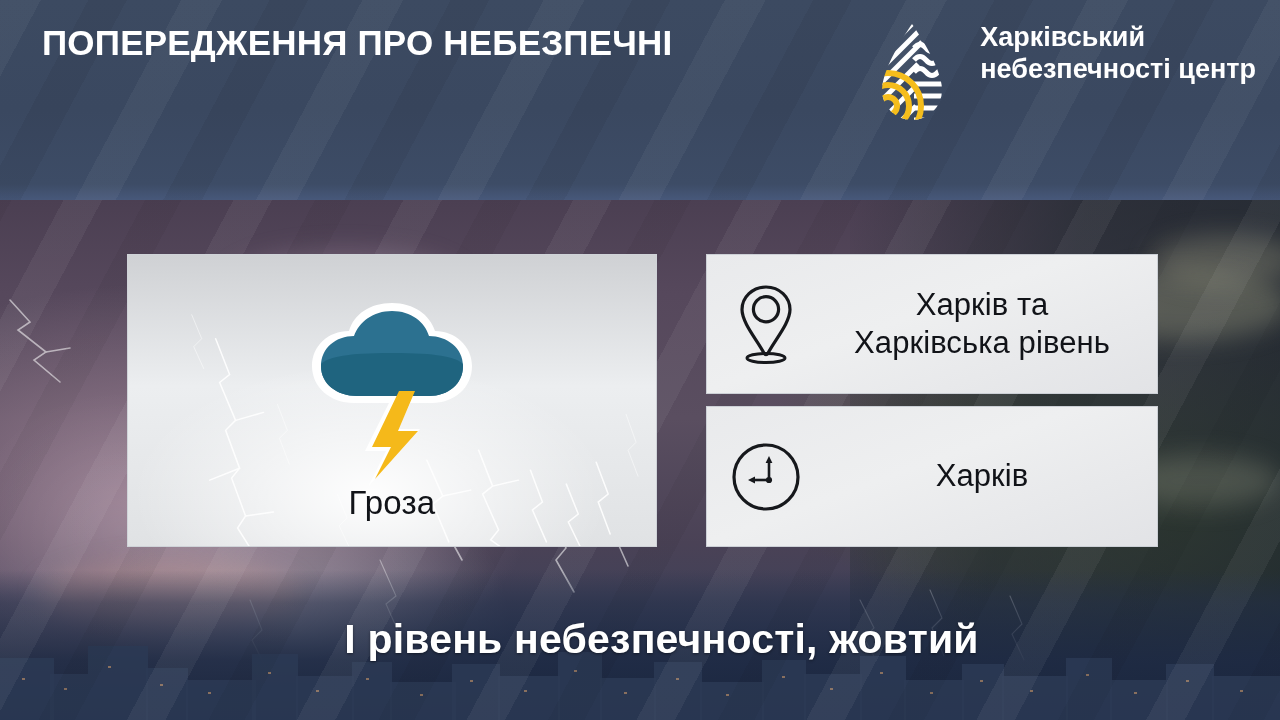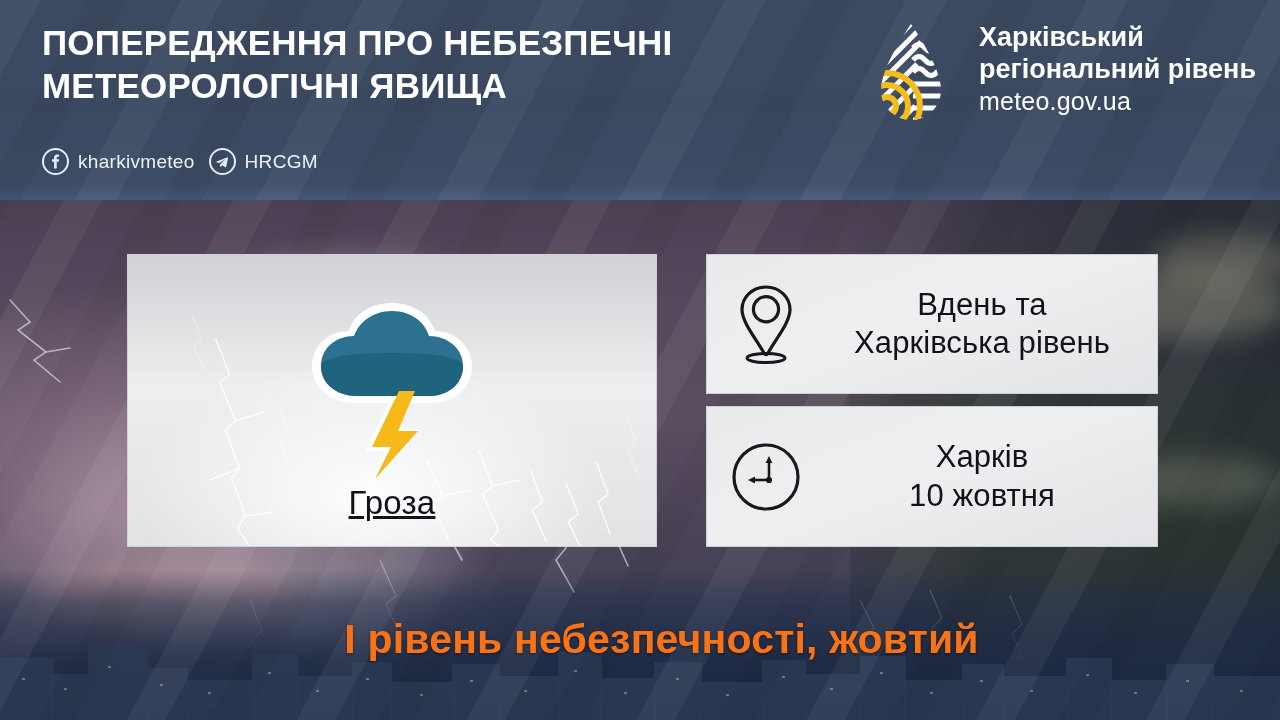--- a/index.html
+++ b/index.html
@@ -95,42 +95,42 @@
   .card-phenomenon {
     position:absolute; left:127px; top:254px; width:530px; height:293px;
     background:linear-gradient(150deg,#e8e9ea 0%, #eceded 35%, #e3e4e6 100%);
     border:1px solid #cfd3d8;
     overflow:hidden;
   }
   .card-phenomenon .lightning-bg { position:absolute; inset:0; }
   .phen-icon { position:absolute; left:50%; top:36px; transform:translateX(-50%); width:180px; height:200px; }
   .phen-label {
     position:absolute; left:0; right:0; bottom:24px; text-align:center;
-    color:#111318; font-size:33px; letter-spacing:.2px;text-decoration:underline;
+    color:#111318; font-size:33px; letter-spacing:.2px;
   }
 
   .card-info {
     position:absolute; left:706px; width:452px;
     background:linear-gradient(160deg,#e9eaec 0%, #eeeff0 45%, #e2e3e6 100%);
     border:1px solid #ccd0d6;
     display:flex; align-items:center;
   }
   #card-location { top:254px; height:140px; }
   #card-time { top:406px; height:141px; }
   .info-icon { width:118px; flex:none; display:flex; align-items:center; justify-content:center; }
   .info-text {
     flex:1; text-align:center; color:#111318; font-size:31px; line-height:1.24;
     padding-right:18px; letter-spacing:.1px;
   }
   .info-text span { display:block; }
 
   
   .warning {
     position:absolute; left:0; right:0; top:616px; text-align:center;
-    color:#f97316; font-size:41px; font-weight:bold; letter-spacing:.2px;
+    color:#ffffff; font-size:41px; font-weight:bold; letter-spacing:.2px;
     text-shadow:0 1px 3px rgba(0,0,0,.45);
     margin-left:43px;
   }
 </style>
 </head>
 <body>
 
 <div id="stage">
 
   <div class="bg-sky"></div>
@@ -218,41 +218,22 @@
       <b style="left:1240px;bottom:28px;"></b>
     </div>
   </div>
 
   <div class="stripes"></div>
 
   <div class="header">
 
     <div class="title">
       <div>ПОПЕРЕДЖЕННЯ ПРО НЕБЕЗПЕЧНІ</div>
-      <div>МЕТЕОРОЛОГІЧНІ ЯВИЩА</div>
-    </div>
-
-    <div class="social">
-      <div class="soc-item">
-        <span class="soc-circle">
-          <svg width="15" height="15" viewBox="0 0 16 16" aria-hidden="true">
-            <path fill="#e7ecf3" d="M10.2 3.0h1.5V0.6C11.4 0.55 10.6 0.5 9.7 0.5 7.8 0.5 6.5 1.7 6.5 3.9V5.6H4.3V8.3h2.2V15.5h2.8V8.3h2.2l0.35-2.7H9.3V4.2c0-0.8 0.2-1.2 0.9-1.2z"></path>
-          </svg>
-        </span>
-        <span class="soc-label">kharkivmeteo</span>
-      </div>
-      <div class="soc-item">
-        <span class="soc-circle">
-          <svg width="16" height="16" viewBox="0 0 16 16" aria-hidden="true">
-            <path fill="#e7ecf3" d="M13.6 3.2L2.6 7.4c-0.6 0.24-0.6 0.6-0.1 0.75l2.7 0.85 1.05 3.2c0.13 0.36 0.23 0.5 0.48 0.5 0.25 0 0.36-0.11 0.5-0.25l1.3-1.26 2.7 2.0c0.5 0.27 0.85 0.13 0.97-0.46l1.76-8.3c0.17-0.72-0.28-1.05-0.76-0.83zM11.4 5.3L6.3 9.9l-0.2 2.1-1.0-3.1 6.3-3.6z"></path>
-          </svg>
-        </span>
-        <span class="soc-label">HRCGM</span>
-      </div>
-    </div>
+    </div>
+
 
     <div class="brand">
       <svg class="brand-mark" viewBox="0 0 72 104">
         <defs>
           <clipPath id="dropClip">
             <path d="M36 2 C36 2 66 44 66 68 A30 30 0 0 1 6 68 C6 44 36 2 36 2 Z"></path>
           </clipPath>
         </defs>
         <g clip-path="url(#dropClip)">
 
@@ -278,22 +259,21 @@
 
           <g fill="none" stroke="#f5bd1c" stroke-width="6">
             <circle cx="12" cy="84" r="9"></circle>
             <circle cx="12" cy="84" r="21"></circle>
             <circle cx="12" cy="84" r="33"></circle>
           </g>
         </g>
       </svg>
       <div class="brand-text">
         <div>Харківський</div>
-        <div>регіональний рівень</div>
-        <div class="brand-url">meteo.gov.ua</div>
+        <div>небезпечності центр</div>
       </div>
     </div>
   </div>
 
   <div class="card-phenomenon">
     <svg class="lightning-bg" viewBox="0 0 530 293" preserveAspectRatio="none">
       <defs>
         <linearGradient id="cardGlow" x1="0" y1="0" x2="0" y2="1">
           <stop offset="0%" stop-color="#cfd1d4"></stop>
           <stop offset="45%" stop-color="#eceef0"></stop>
@@ -347,39 +327,38 @@
 
   <div class="card-info" id="card-location">
     <div class="info-icon">
       <svg width="64" height="82" viewBox="0 0 64 82" aria-hidden="true">
         <path d="M32 4 C18.5 4 8 14.2 8 26.6 C8 40 24 58 30.2 70.5 C31 72 33 72 33.8 70.5 C40 58 56 40 56 26.6 C56 14.2 45.5 4 32 4 Z" fill="none" stroke="#16181c" stroke-width="3.2"></path>
         <circle cx="32" cy="26.2" r="12.6" fill="none" stroke="#16181c" stroke-width="3.2"></circle>
         <ellipse cx="32" cy="75" rx="19" ry="4.6" fill="none" stroke="#16181c" stroke-width="3"></ellipse>
       </svg>
     </div>
     <div class="info-text">
-      <span>Вдень та</span>
+      <span>Харків та</span>
       <span>Харківська рівень</span>
     </div>
   </div>
 
   <div class="card-info" id="card-time">
     <div class="info-icon">
       <svg width="76" height="76" viewBox="0 0 76 76" aria-hidden="true">
         <circle cx="38" cy="38" r="32" fill="none" stroke="#16181c" stroke-width="3.2"></circle>
         <circle cx="41" cy="41" r="3.1" fill="#16181c"></circle>
 
         <line x1="41" y1="41" x2="41" y2="21" stroke="#16181c" stroke-width="2.6"></line>
         <path d="M41 17 L37.6 24 L44.4 24 Z" fill="#16181c"></path>
 
         <line x1="41" y1="41" x2="24" y2="41" stroke="#16181c" stroke-width="2.6"></line>
         <path d="M20 41 L27 37.6 L27 44.4 Z" fill="#16181c"></path>
       </svg>
     </div>
     <div class="info-text">
       <span>Харків</span>
-      <span>10 жовтня</span>
     </div>
   </div>
 
   <div class="warning">І рівень небезпечності, жовтий</div>
 
 </div>
 
 </body></html>

